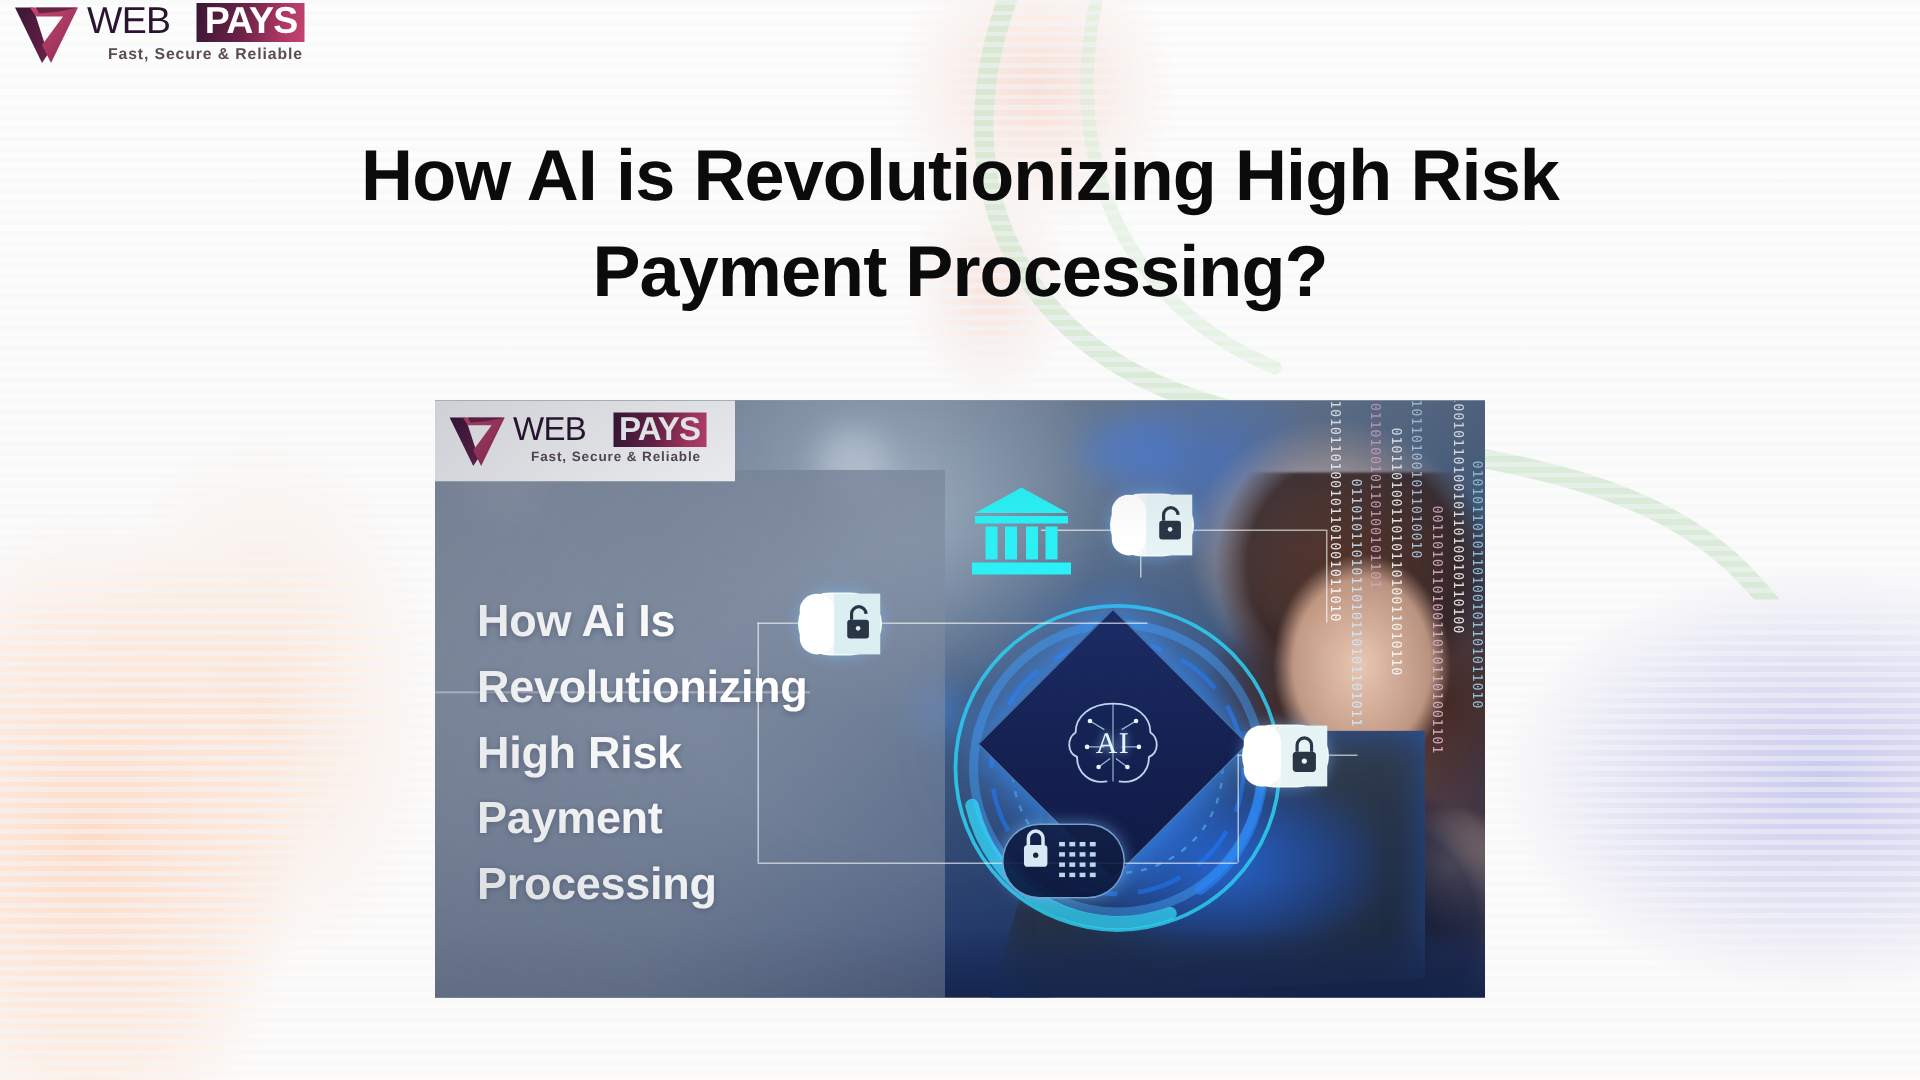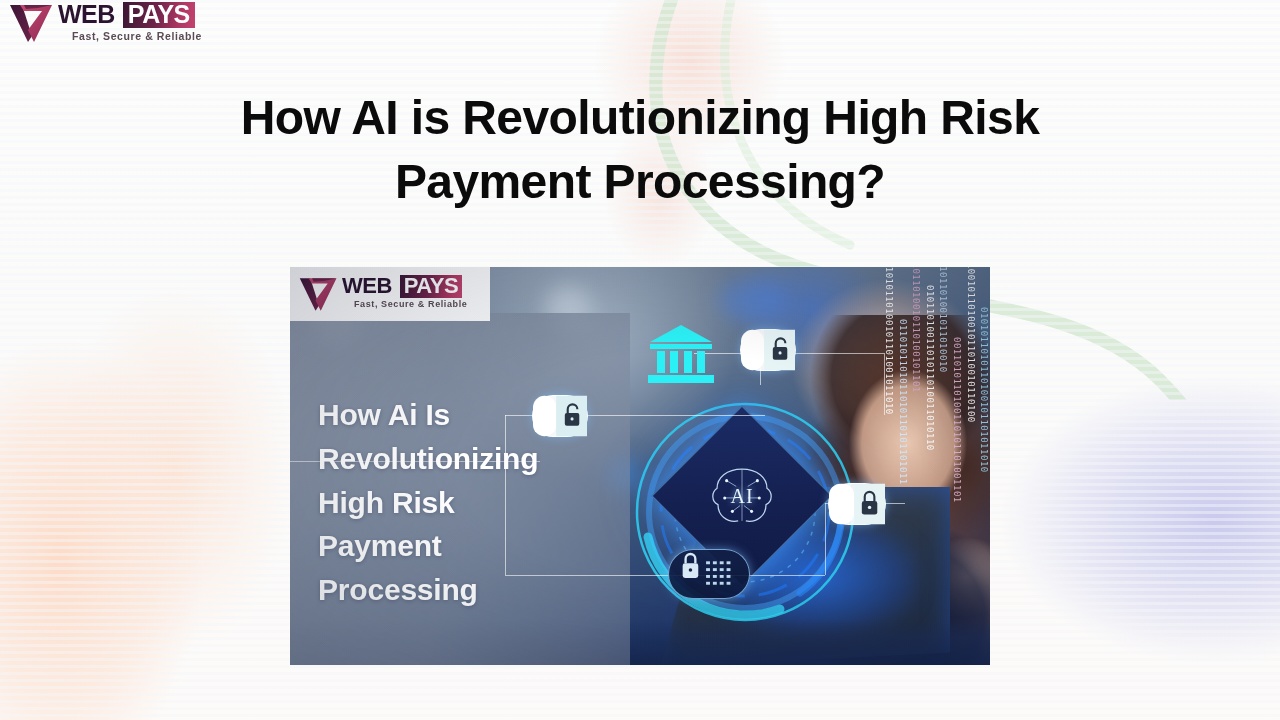--- a/index.html
+++ b/index.html
@@ -63,34 +63,34 @@
     height: 52px;
     display: flex;
     align-items: flex-start;
     z-index: 5;
   }
   .brand-mark { width: 48px; height: 42px; flex: 0 0 48px; margin-top: 2px; }
   .brand-text { margin-left: 2px; padding-top: 2px; }
   .brand-row { display: flex; align-items: center; height: 25px; }
   .brand-web {
     font-size: 25px;
-    font-weight: bold;
+    font-weight: normal;
     letter-spacing: -0.5px;
     color: #2b1430;
     line-height: 25px;
   }
   .brand-pays {
     font-size: 25px;
     font-weight: bold;
     letter-spacing: -0.5px;
     color: #ffffff;
     line-height: 25px;
     padding: 0 5px 1px 5px;
     background: linear-gradient(100deg, #3a1734 0%, #6d2348 45%, #b03864 80%, #c2446f 100%);
-    margin-left: 8px;
+    margin-left: 18px;
   }
   .brand-tag {
     font-size: 10.5px;
     color: #5a4b55;
     letter-spacing: 0.6px;
     margin-top: 3px;
     margin-left: 14px;
     white-space: nowrap;
     font-weight: bold;
   }

